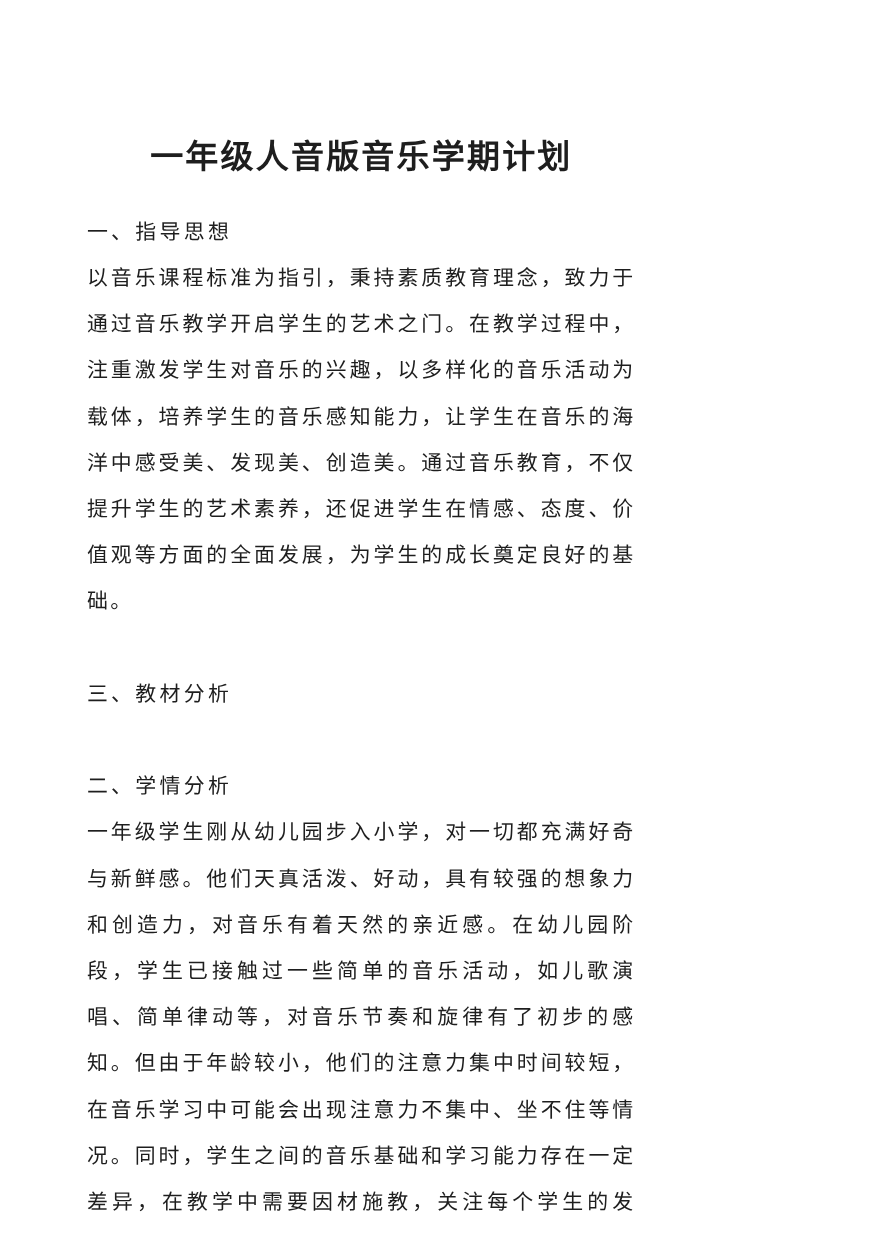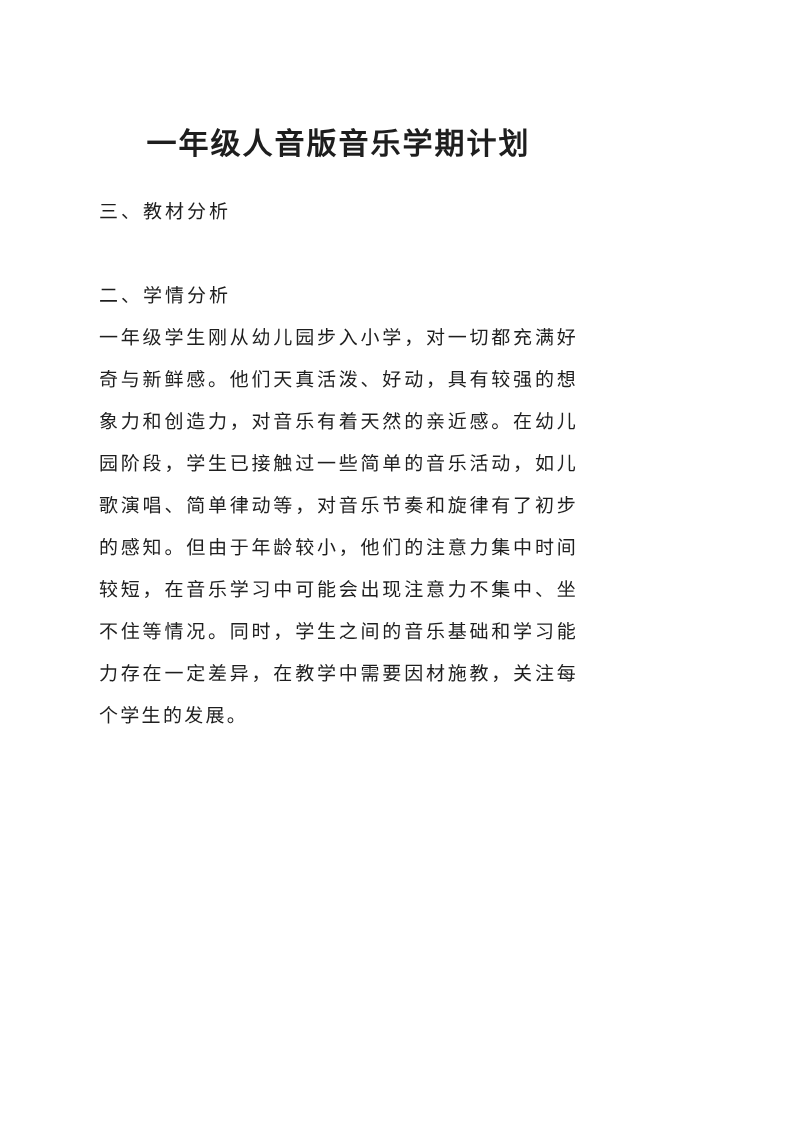--- a/index.html
+++ b/index.html
@@ -11,21 +11,21 @@
     width: 793px;
     height: 1122px;
     overflow: hidden;
     font-family: "Liberation Serif", "DejaVu Serif", serif;
     color: #1e1e1e;
   }
   .page {
     box-sizing: border-box;
     width: 695px;
     height: 1122px;
-    padding: 121px 117px 0 99px;
+    padding: 121px 117px 0 79px;
     background: #ffffff;
   }
   .doc-title {
     margin: 0 0 24px 0;
     font-size: 30px;
     line-height: 46px;
     font-weight: 600;
     text-align: center;
     letter-spacing: 2px;
     white-space: nowrap;
@@ -51,20 +51,24 @@
     overflow-wrap: break-word;
   }
 </style>
 </head>
 <body>
 
 <div class="page">
 
   <h1 class="doc-title">一年级人音版音乐学期计划</h1>
 
+  <div class="section">
+    <h2 class="section-heading">一、指导思想</h2>
+    <p class="section-paragraph">以音乐课程标准为指引，秉持素质教育理念，致力于通过音乐教学开启学生的艺术之门。在教学过程中，注重激发学生对音乐的兴趣，以多样化的音乐活动为载体，培养学生的音乐感知能力，让学生在音乐的海洋中感受美、发现美、创造美。通过音乐教育，不仅提升学生的艺术素养，还促进学生在情感、态度、价值观等方面的全面发展，为学生的成长奠定良好的基础。</p>
+  </div>
 
   <div class="section">
     <h2 class="section-heading">三、教材分析</h2>
   </div>
 
   <div class="section">
     <h2 class="section-heading">二、学情分析</h2>
     <p class="section-paragraph">一年级学生刚从幼儿园步入小学，对一切都充满好奇与新鲜感。他们天真活泼、好动，具有较强的想象力和创造力，对音乐有着天然的亲近感。在幼儿园阶段，学生已接触过一些简单的音乐活动，如儿歌演唱、简单律动等，对音乐节奏和旋律有了初步的感知。但由于年龄较小，他们的注意力集中时间较短，在音乐学习中可能会出现注意力不集中、坐不住等情况。同时，学生之间的音乐基础和学习能力存在一定差异，在教学中需要因材施教，关注每个学生的发展。</p>
   </div>
 

